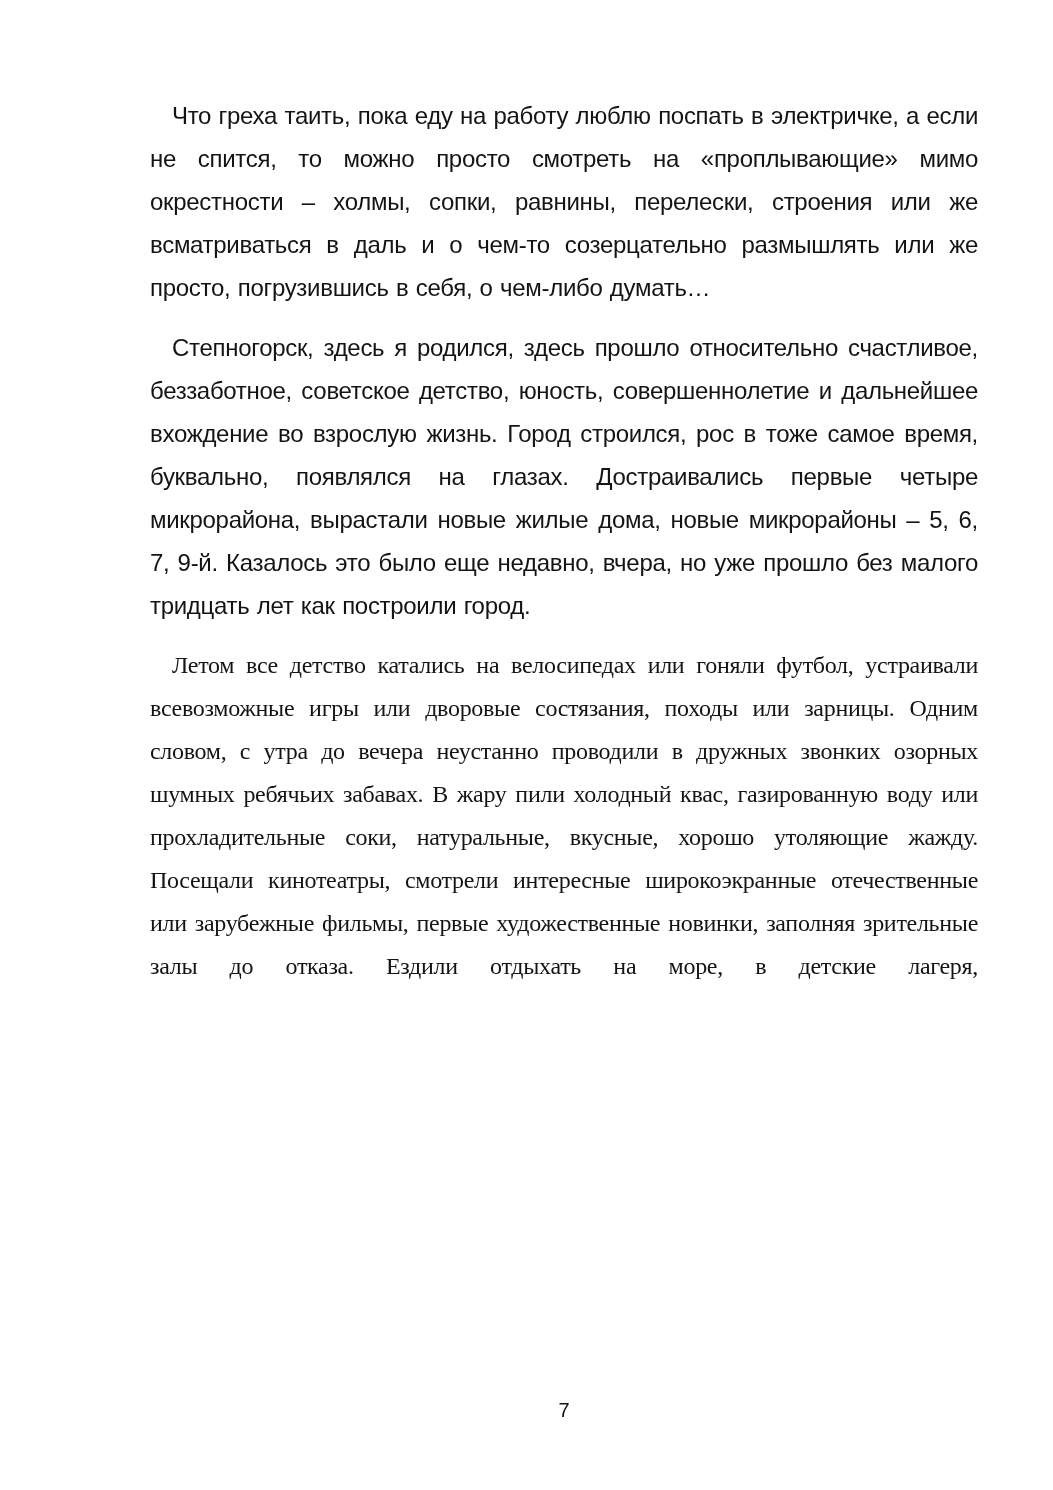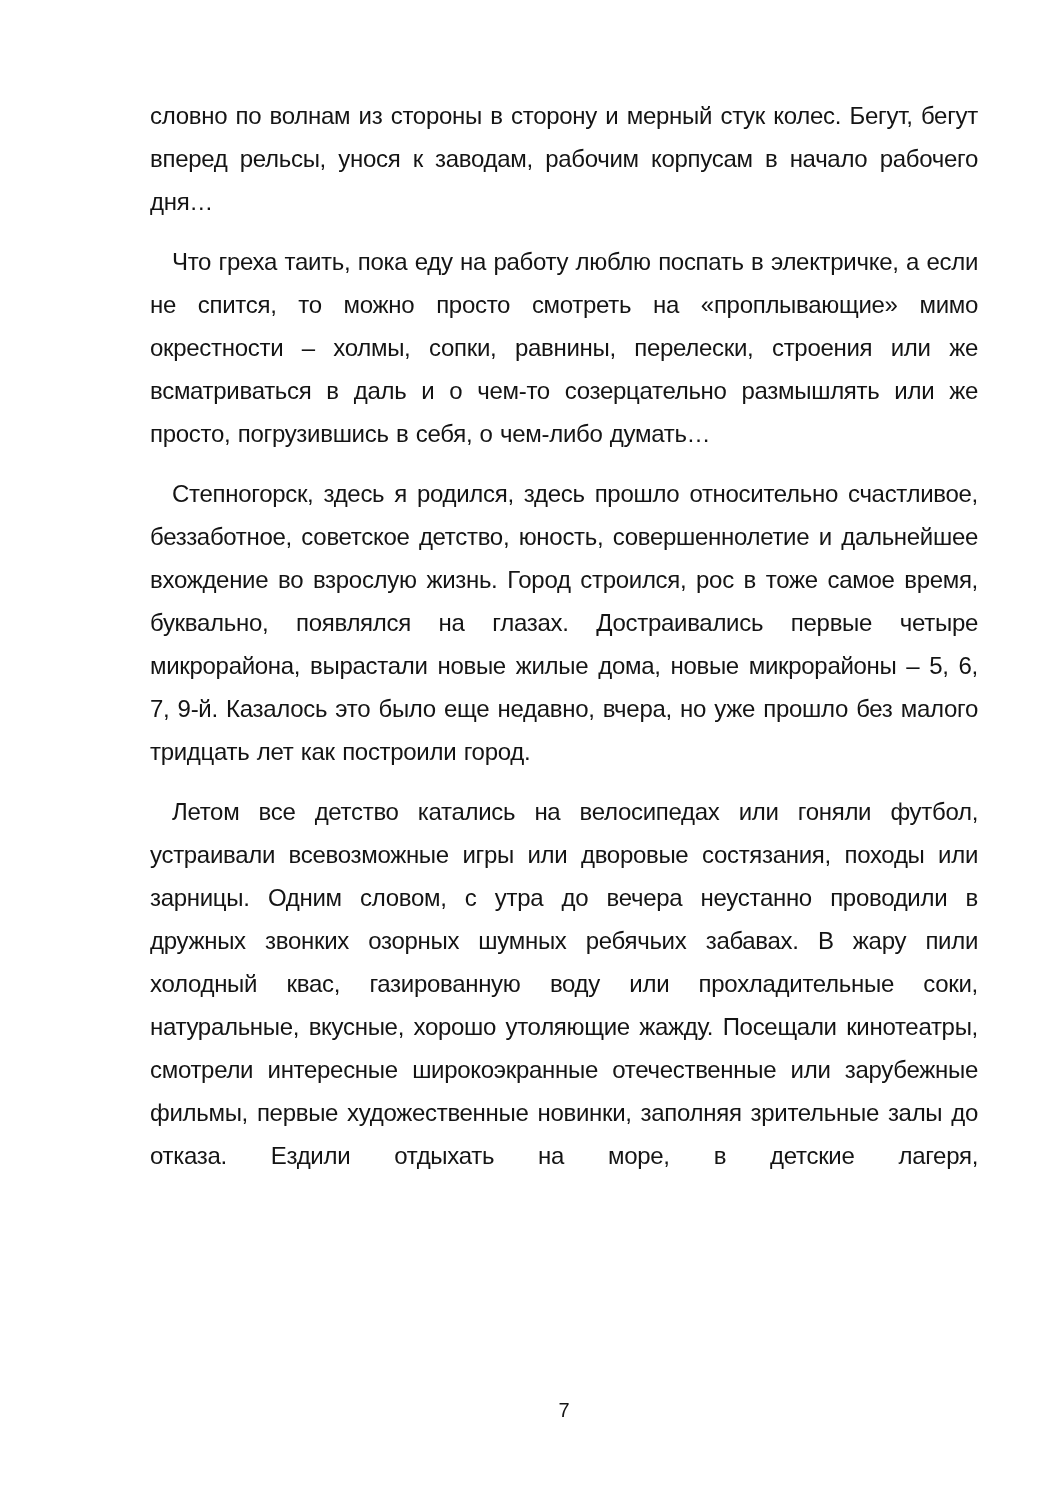--- a/index.html
+++ b/index.html
@@ -27,35 +27,35 @@
     line-height: 43px;
     letter-spacing: -0.3px;
     text-align: justify;
     word-spacing: 1px;
   }
   .para.indent {
     text-indent: 22px;
   }
   .para.justify-last {
     text-align-last: justify;
+    font-family: Liberation Serif, serif;
   }
   .page-number {
     position: absolute;
     left: 150px;
     top: 1396px;
     width: 828px;
     text-align: center;
     font-size: 20px;
     line-height: 28px;
     color: #141414;
   }
 </style>
 </head>
 <body>
 
 <div class="text-block">
-  <p class="para">словно по волнам из стороны в сторону и мерный стук колес. Бегут, бегут вперед рельсы, унося к заводам, рабочим корпусам в начало рабочего дня…</p>
   <p class="para indent">Что греха таить, пока еду на работу люблю поспать в электричке, а если не спится, то можно просто смотреть на «проплывающие» мимо окрестности – холмы, сопки, равнины, перелески, строения или же всматриваться в даль и о чем-то созерцательно размышлять или же просто, погрузившись в себя, о чем-либо думать…</p>
   <p class="para indent">Степногорск, здесь я родился, здесь прошло относительно счастливое, беззаботное, советское детство, юность, совершеннолетие и дальнейшее вхождение во взрослую жизнь. Город строился, рос в тоже самое время, буквально, появлялся на глазах. Достраивались первые четыре микрорайона, вырастали новые жилые дома, новые микрорайоны – 5, 6, 7, 9-й. Казалось это было еще недавно, вчера, но уже прошло без малого тридцать лет как построили город.</p>
   <p class="para indent justify-last">Летом все детство катались на велосипедах или гоняли футбол, устраивали всевозможные игры или дворовые состязания, походы или зарницы. Одним словом, с утра до вечера неустанно проводили в дружных звонких озорных шумных ребячьих забавах. В жару пили холодный квас, газированную воду или прохладительные соки, натуральные, вкусные, хорошо утоляющие жажду. Посещали кинотеатры, смотрели интересные широкоэкранные отечественные или зарубежные фильмы, первые художественные новинки, заполняя зрительные залы до отказа. Ездили отдыхать на море, в детские лагеря,</p>
 </div>
 
 <div class="page-number">7</div>
 
 </body></html>

